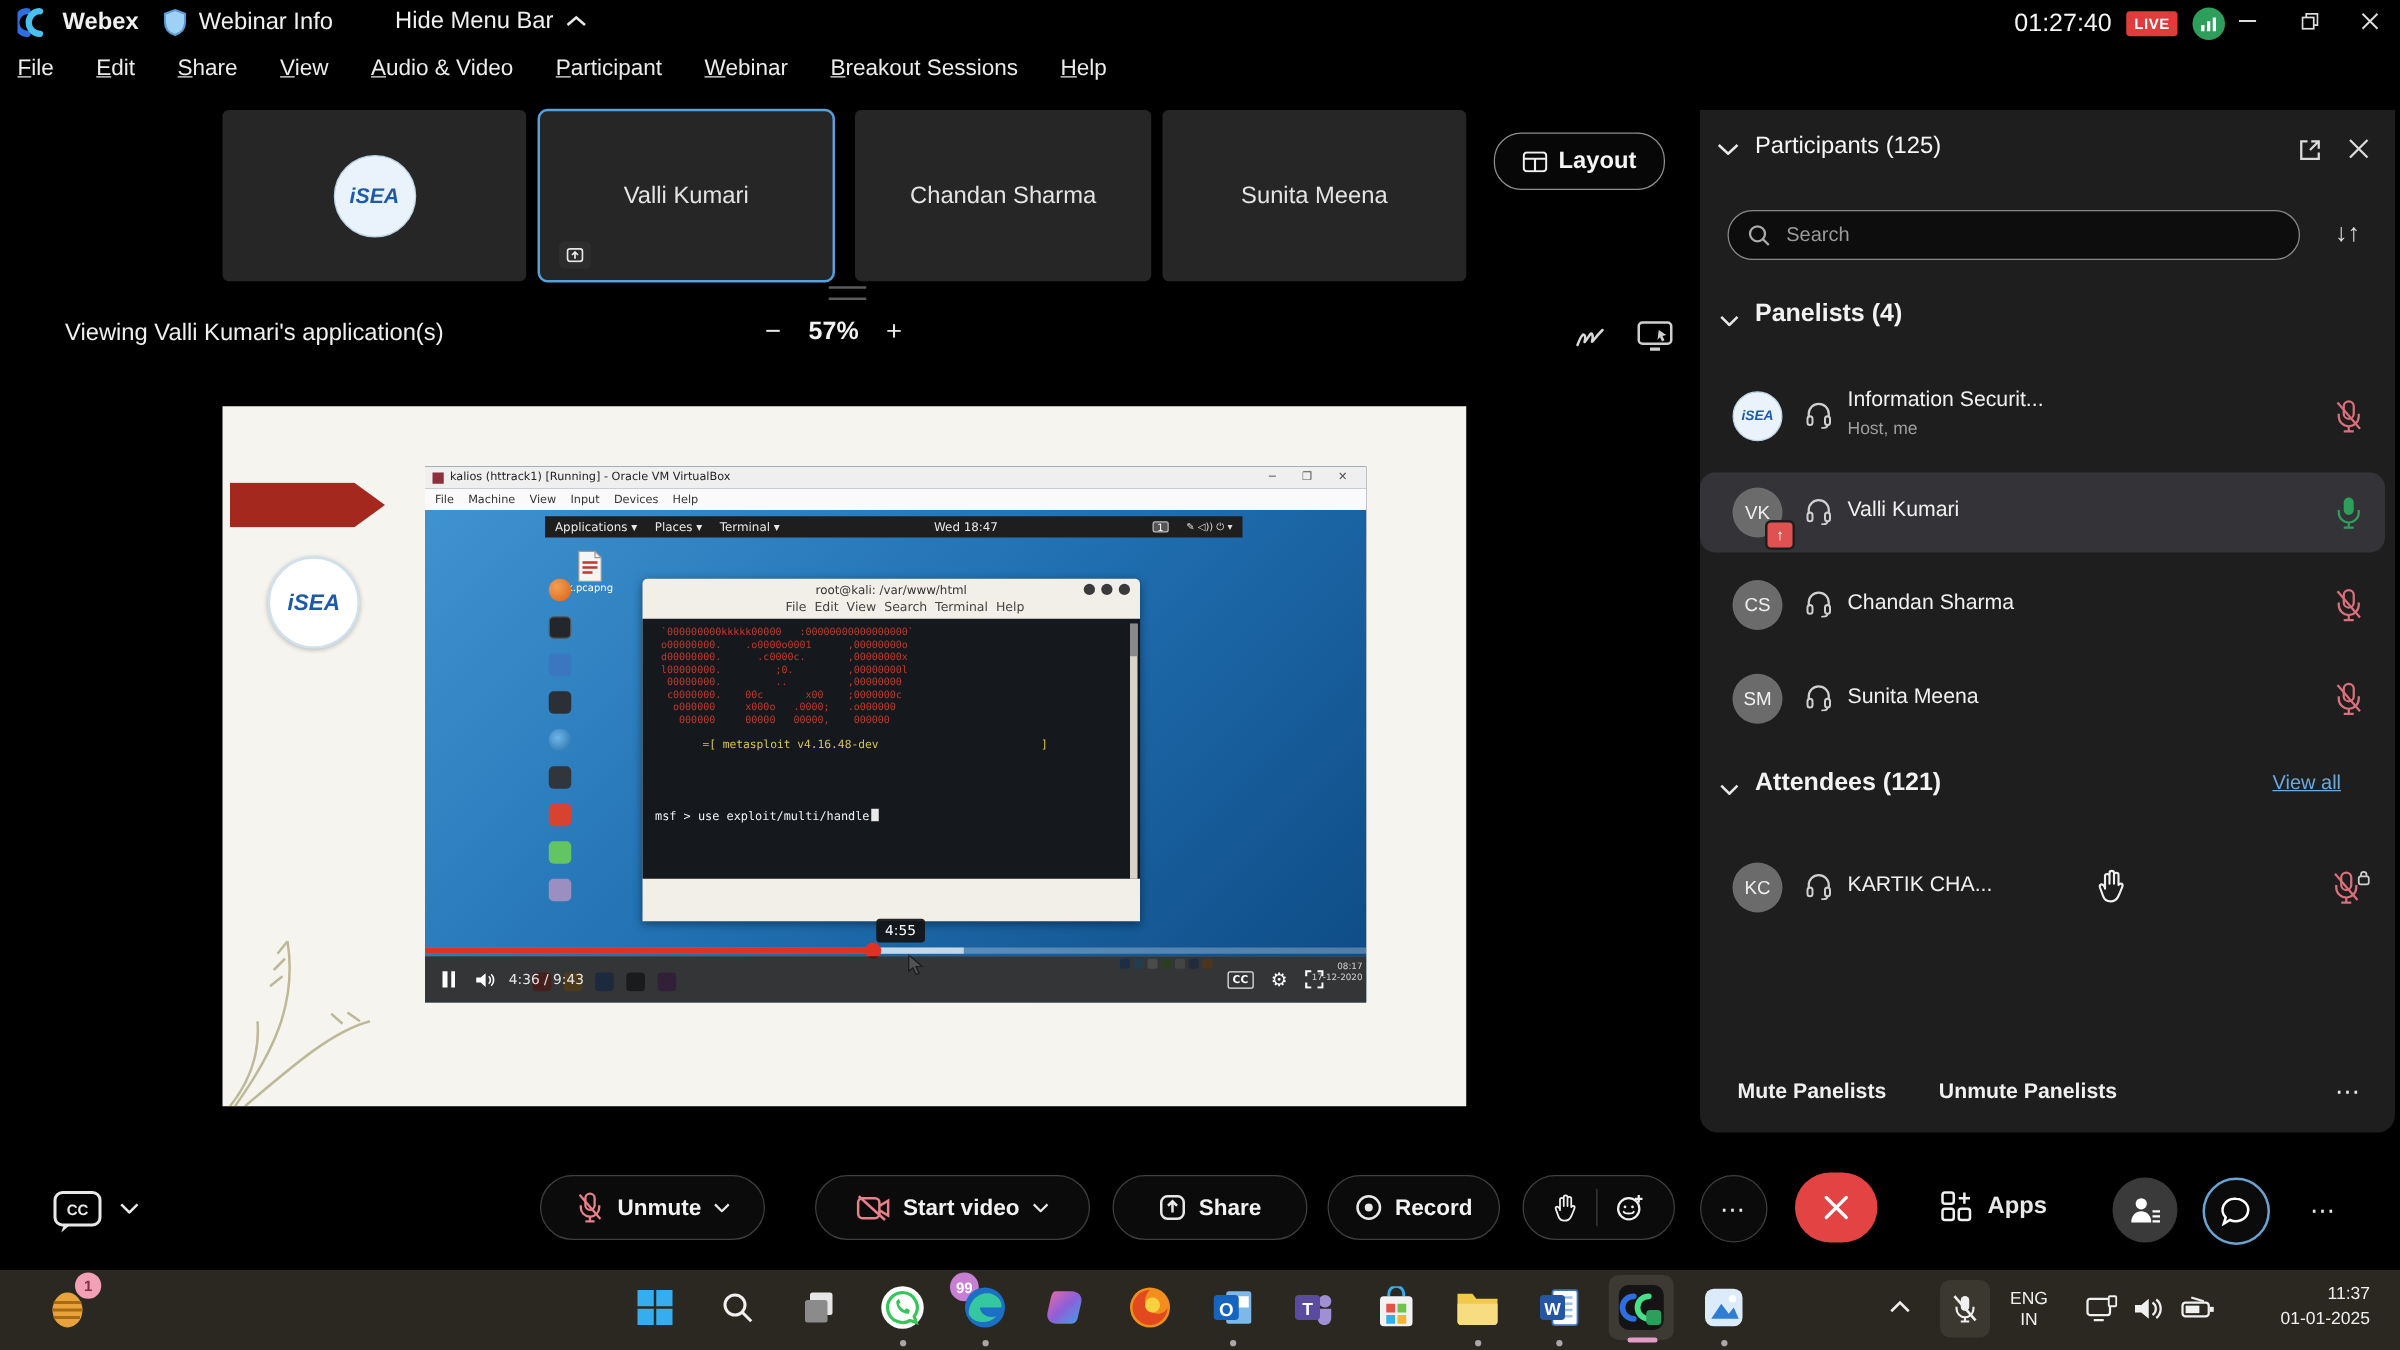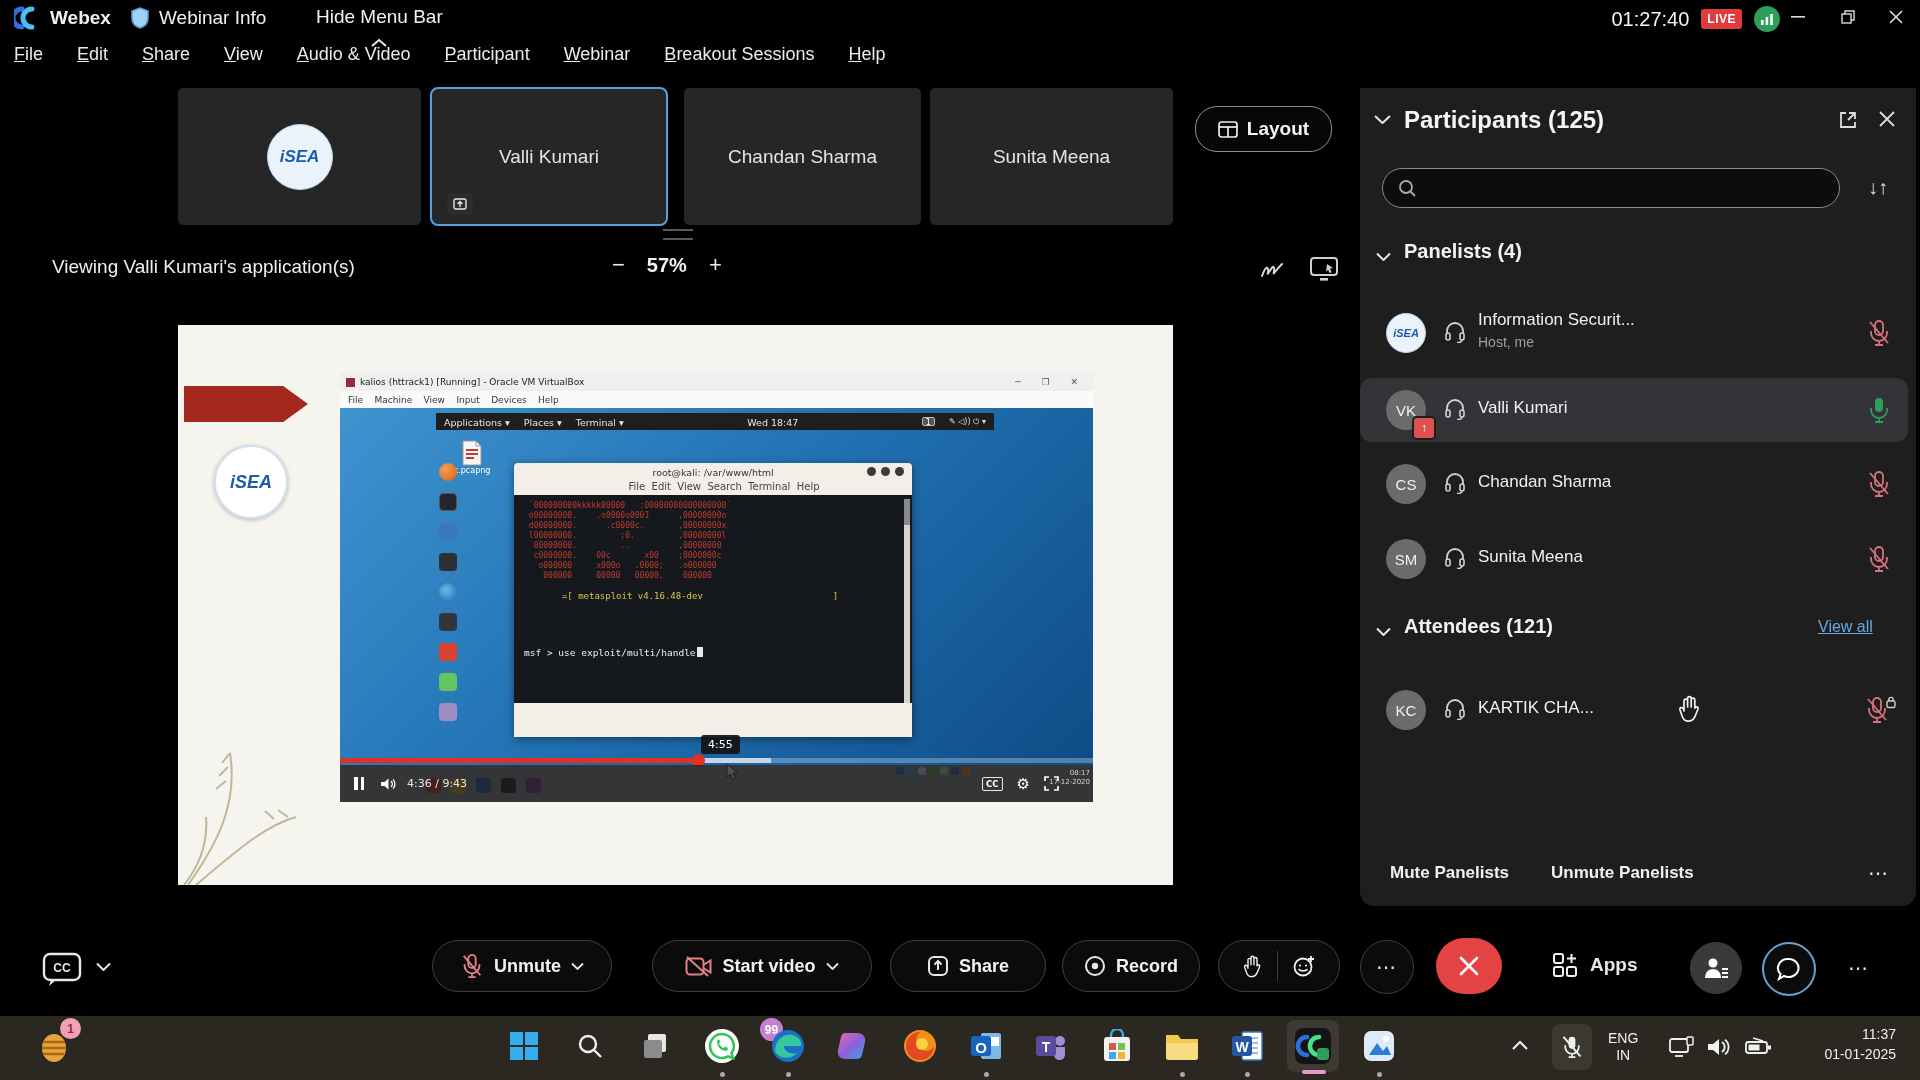--- a/index.html
+++ b/index.html
@@ -5,21 +5,21 @@
   html,body{margin:0;padding:0;background:#000;width:1920px;height:1080px;overflow:hidden;
     font-family:"Liberation Sans",sans-serif;color:#e8e8e8;-webkit-font-smoothing:antialiased;}
   .abs{position:absolute;}
   .row{display:flex;align-items:center;}
   svg{display:block;}
 
   
   .titlebar{left:0;top:0;width:1920px;height:38px;}
   .titlebar .app{left:14px;top:6px;gap:10px;font-size:19px;font-weight:bold;color:#f0f0f0;}
   .webinfo{left:130px;top:6px;gap:9px;font-size:19px;color:#f0f0f0;}
-  .hidemenu{left:316px;top:6px;gap:10px;font-size:19px;color:#f0f0f0;flex-direction:column;}
+  .hidemenu{left:316px;top:6px;gap:10px;font-size:19px;color:#f0f0f0;}
   .clock-live{right:140px;top:6px;gap:12px;}
   .elapsed{font-size:20px;color:#f5f5f5;}
   .live{background:#e23b3b;color:#fff;font-size:12px;font-weight:bold;border-radius:3px;padding:3px 6px;letter-spacing:.5px;}
   .conn{width:26px;height:26px;border-radius:50%;background:#2e9e5b;display:flex;align-items:center;justify-content:center;}
   .winbtn{width:44px;height:34px;top:0;display:flex;align-items:center;justify-content:center;color:#dcdcdc;}
 
   
   .menubar{left:14px;top:44px;gap:34px;font-size:18px;color:#ececec;}
   .menubar span::first-letter{text-decoration:underline;}
   .menubar span{cursor:default;}
@@ -90,21 +90,21 @@
   .player-bar{left:0;top:392px;width:753px;height:37px;background:rgba(16,16,16,.72);display:flex;align-items:center;color:#eee;}
   .pb-time{font-size:11px;color:#e6e6e6;margin-left:10px;}
   .pb-cc{border:1.5px solid #e8e8e8;border-radius:2px;font-size:8.5px;font-weight:bold;padding:1px 3px;color:#fff;}
   .rec-clock{position:absolute;right:3px;top:4px;text-align:right;font-size:7px;line-height:9px;color:#e9e9e9;opacity:.85;}
 
   
   .plant{left:0px;top:408px;}
 
   
   .panel{left:1360px;top:88px;width:556px;height:818px;background:#1e1e1e;border-radius:0 0 14px 14px;}
-  .p-title{left:44px;top:18px;font-size:24px;font-weight:bold;color:#f5f5f5;}
+  .p-title{left:44px;top:18px;font-size:19px;font-weight:normal;color:#f5f5f5;}
   .p-chev{left:14px;top:26px;}
   .searchbox{left:22px;top:80px;width:458px;height:40px;border-radius:20px;border:1px solid #8a8a8a;background:#0d0d0d;box-sizing:border-box;}
   .searchbox input{position:absolute;left:44px;top:1px;width:400px;height:36px;background:transparent;border:none;outline:none;
     color:#e8e8e8;font-size:16px;font-family:"Liberation Sans",sans-serif;}
   .searchbox input::placeholder{color:#9a9a9a;}
   .sec-hdr{font-size:20px;font-weight:bold;color:#f2f2f2;}
   .prow{left:0;width:556px;height:64px;}
   .prow.hl{left:0px;width:548px;background:#343438;border-radius:12px;}
   .avatar{position:absolute;left:26px;top:12px;width:40px;height:40px;border-radius:50%;background:#6b6b6b;
     display:flex;align-items:center;justify-content:center;color:#f0f0f0;font-size:15px;}
@@ -414,20 +414,21 @@
         </svg>
     </span>
 
     <div class="abs searchbox">
       <span class="abs" style="left:15px;top:10px;">
         <svg width="19" height="19" viewBox="0 0 19 19">
             <circle cx="8" cy="8" r="6" fill="none" stroke="#aaa" stroke-width="1.8"></circle>
             <line x1="12.5" y1="12.5" x2="17" y2="17" stroke="#aaa" stroke-width="1.8"></line>
           </svg>
       </span>
+      <input type="text" placeholder="Search" style="">
     </div>
     <span class="abs" style="left:508px;top:88px;font-size:20px;color:#dcdcdc;">↓↑</span>
 
     <span class="abs" style="left:16px;top:164px;">
       <svg width="15" height="9" viewBox="0 0 15 9">
           <polyline points="1,1.5 7.5,8 14,1.5" fill="none" stroke="#e8e8e8" stroke-width="2"></polyline>
         </svg>
     </span>
     <div class="abs sec-hdr" style="left:44px;top:152px;">Panelists (4)</div>
 

